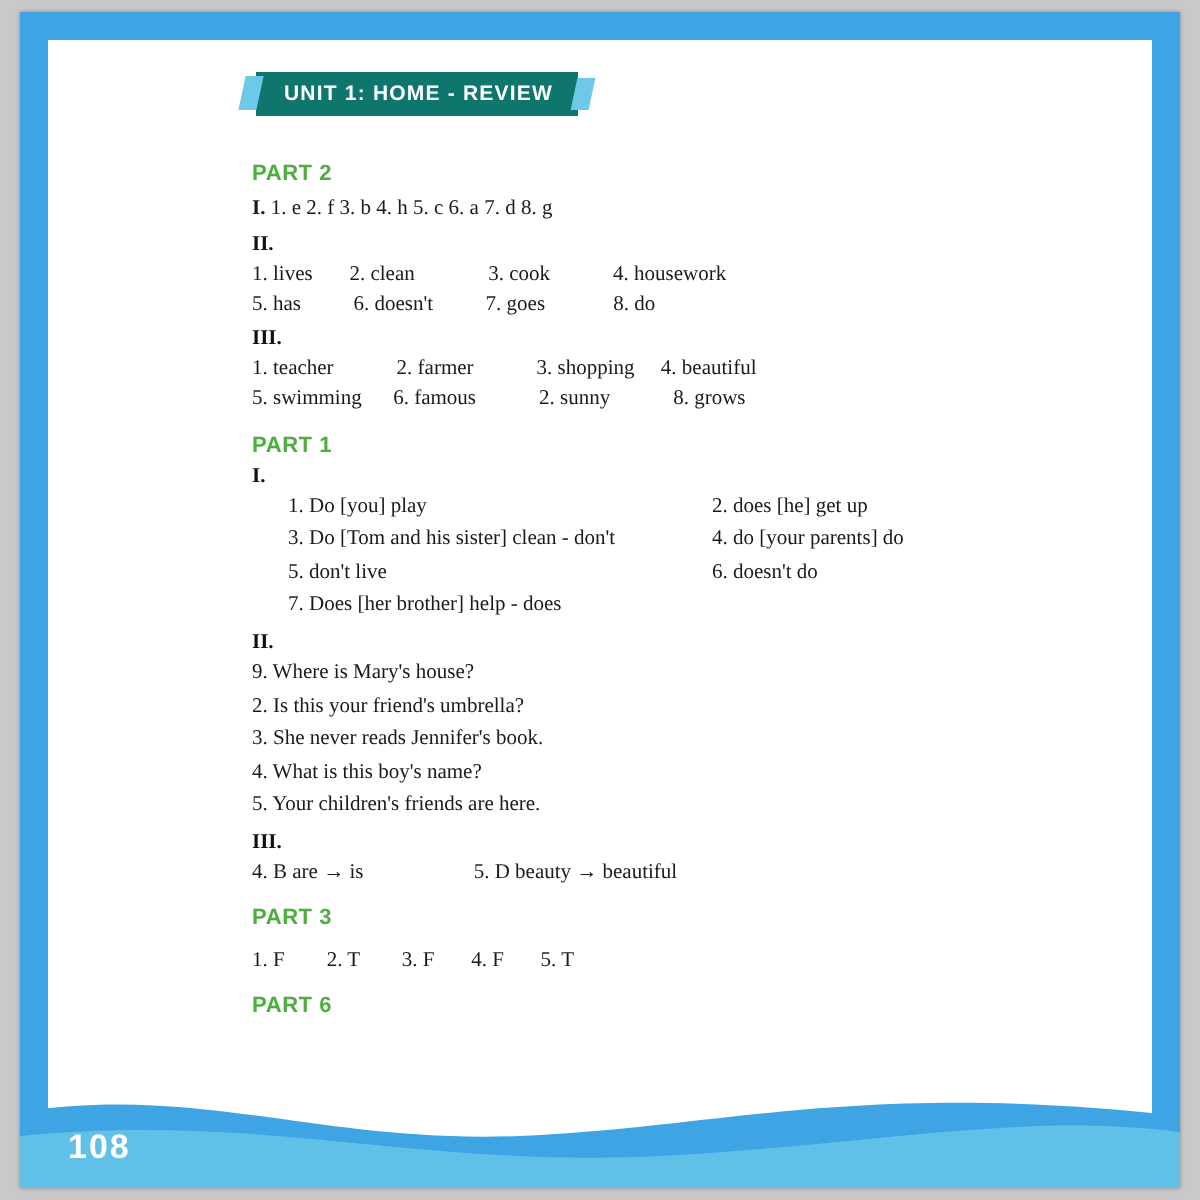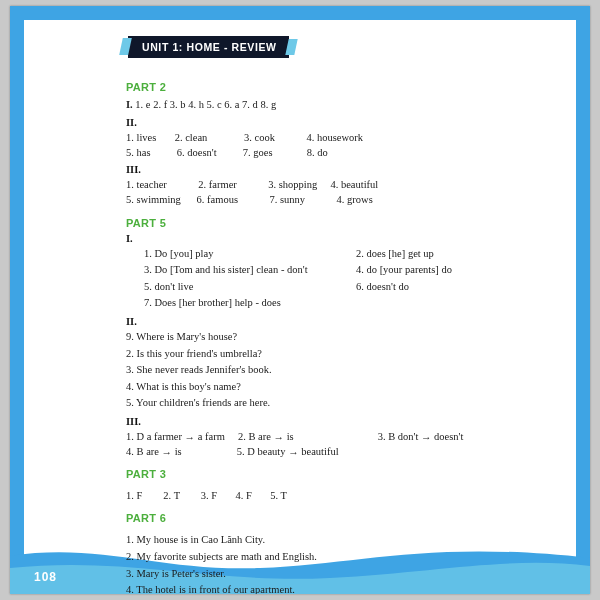--- a/index.html
+++ b/index.html
@@ -49,34 +49,34 @@
     width: 580px;
     height: 60px;
   }
   .page-number {
     position: absolute;
     left: 24px;
     bottom: 10px;
     color: #ffffff;
     font-family: "Liberation Sans", sans-serif;
     font-weight: bold;
-    font-size: 12px;
+    font-size: 17px;
     letter-spacing: 1px;
   }
   .content {
     position: absolute;
     left: 116px;
     top: 30px;
     width: 430px;
   }
   
   .unit-banner {
     position: relative;
     display: inline-block;
-    background: #0f172a;
+    background: #0f766e;
     color: #ffffff;
     font-family: "Liberation Sans", sans-serif;
     font-weight: bold;
     font-size: 10.5px;
     letter-spacing: 0.6px;
     padding: 5px 12px 5px 14px;
     margin-left: 2px;
     margin-bottom: 14px;
   }
   .unit-banner:before {
@@ -168,24 +168,24 @@
       <span class="answer-first">I.</span>
       <span>1. e     2. f     3. b     4. h     5. c     6. a     7. d     8. g</span>
     </div>
 
     <div class="roman">II.</div>
     <div class="line">1. lives       2. clean              3. cook            4. housework</div>
     <div class="line">5. has          6. doesn't          7. goes             8. do</div>
 
     <div class="roman">III.</div>
     <div class="line">1. teacher            2. farmer            3. shopping     4. beautiful</div>
-    <div class="line">5. swimming      6. famous            7. sunny            4. grows</div>
-
-    
-    <div class="part-title">PART 5</div>
+    <div class="line">5. swimming      6. famous            2. sunny            8. grows</div>
+
+    
+    <div class="part-title">PART 1</div>
 
     <div class="roman">I.</div>
     <div class="two-col">
       <div class="c1 plain-list">
         <div>1. Do [you] play</div>
         <div>3. Do [Tom and his sister] clean - don't</div>
         <div>5. don't live</div>
         <div>7. Does [her brother] help - does</div>
       </div>
       <div class="c2 plain-list">
@@ -198,33 +198,25 @@
     <div class="roman">II.</div>
     <div class="plain-list">
       <div>9. Where is Mary's house?</div>
       <div>2. Is this your friend's umbrella?</div>
       <div>3. She never reads Jennifer's book.</div>
       <div>4. What is this boy's name?</div>
       <div>5. Your children's friends are here.</div>
     </div>
 
     <div class="roman">III.</div>
-    <div class="line">1. D a farmer → a farm     2. B are → is                                3. B don't → doesn't</div>
     <div class="line">4. B are → is                     5. D beauty → beautiful</div>
 
     
     <div class="part-title">PART 3</div>
     <div class="spacer-sm"></div>
     <div class="line">1. F        2. T        3. F       4. F       5. T</div>
 
     
     <div class="part-title">PART 6</div>
     <div class="spacer-sm"></div>
-    <div class="plain-list">
-      <div>1. My house is in Cao Lãnh City.</div>
-      <div>2. My favorite subjects are math and English.</div>
-      <div>3. Mary is Peter's sister.</div>
-      <div>4. The hotel is in front of our apartment.</div>
-
-    </div>
 
   </div>
 </div>
 
 </body></html>

